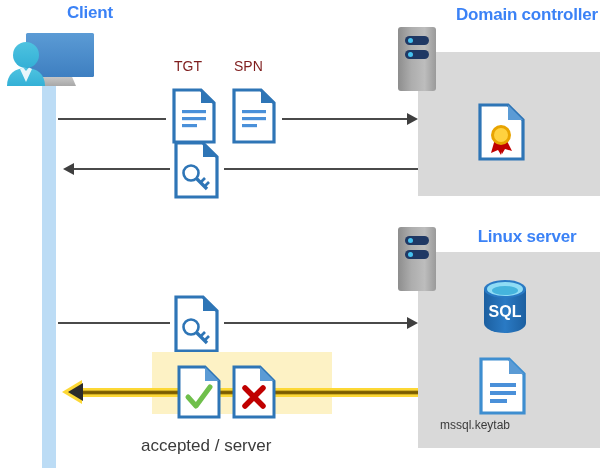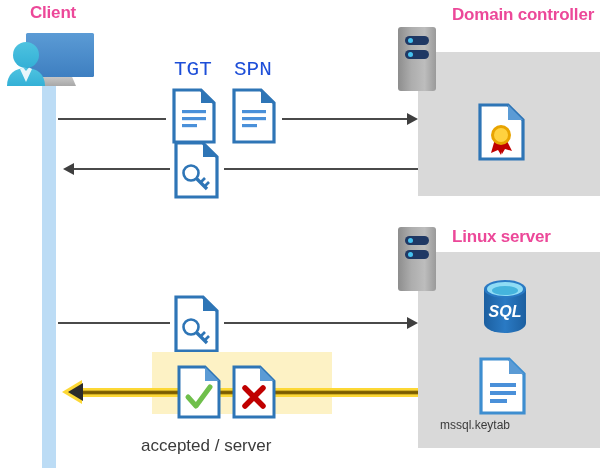--- a/index.html
+++ b/index.html
@@ -10,28 +10,29 @@
   }
   .abs{position:absolute;}
 
   
   .panel{background:#d9d9d9;}
   #dc-panel{left:418px;top:52px;width:182px;height:144px;}
   #linux-panel{left:418px;top:252px;width:182px;height:196px;}
 
   
   .title{
-    font-weight:bold;font-size:17px;color:#ec4899;line-height:21px;
+    font-weight:bold;font-size:17px;color:#3b82f6;line-height:21px;
     letter-spacing:-0.2px;
+    text-align:center;
   }
   #client-title{left:30px;top:2px;width:120px;}
   #dc-title{left:452px;top:4px;width:150px;}
   #linux-title{left:452px;top:226px;width:150px;}
 
-  .doc-label{font-size:21px;color:#1d4ed8;font-family:Liberation Mono, monospace;}
+  .doc-label{font-size:14px;color:#7f1d1d;}
   #tgt-label{left:174px;top:58px;}
   #spn-label{left:234px;top:58px;}
   #keytab-label{left:440px;top:418px;font-size:12px;color:#3b3b3b;}
   #accepted-label{left:141px;top:436px;font-size:17px;color:#3b3b3b;}
 
   
   #lifeline{left:42px;top:70px;width:14px;height:398px;background:#bcdcf5;}
 
   
   #client-icon{left:2px;top:24px;width:100px;height:76px;}
@@ -180,21 +181,21 @@
   <svg width="46" height="58" viewBox="0 0 46 58">
     <path d="M2 2 H29 L43 16 V56 H2 Z" fill="#ffffff" stroke="#2e75b6" stroke-width="3.2"></path>
     <path d="M29 2 L43 16 H29 Z" fill="#2e75b6"></path>
     <circle cx="17" cy="32" r="7.5" fill="none" stroke="#2e75b6" stroke-width="2.6"></circle>
     <path d="M22 37 L33 48" stroke="#2e75b6" stroke-width="3.4"></path>
     <path d="M27 41 L31 37" stroke="#2e75b6" stroke-width="2.6"></path>
     <path d="M31 45 L35 41" stroke="#2e75b6" stroke-width="2.6"></path>
   </svg>
 </div>
 
-<div class="doc" style="left:478px;top:277px;font-style:italic;">
+<div class="doc" style="left:478px;top:277px;">
   <svg width="54" height="58" viewBox="0 0 54 58">
     <defs>
       <linearGradient id="cylG" x1="0" y1="0" x2="1" y2="0">
         <stop offset="0" stop-color="#1c5fa0"></stop>
           <stop offset="0.5" stop-color="#2a7ac4"></stop>
           <stop offset="1" stop-color="#1c5fa0"></stop>
       </linearGradient>
     </defs>
     <path d="M6 12 H48 V46 C48 52 38 56 27 56 C16 56 6 52 6 46 Z" fill="url(#cylG)"></path>
     <ellipse cx="27" cy="12" rx="21" ry="9" fill="#2a7ac4"></ellipse>

